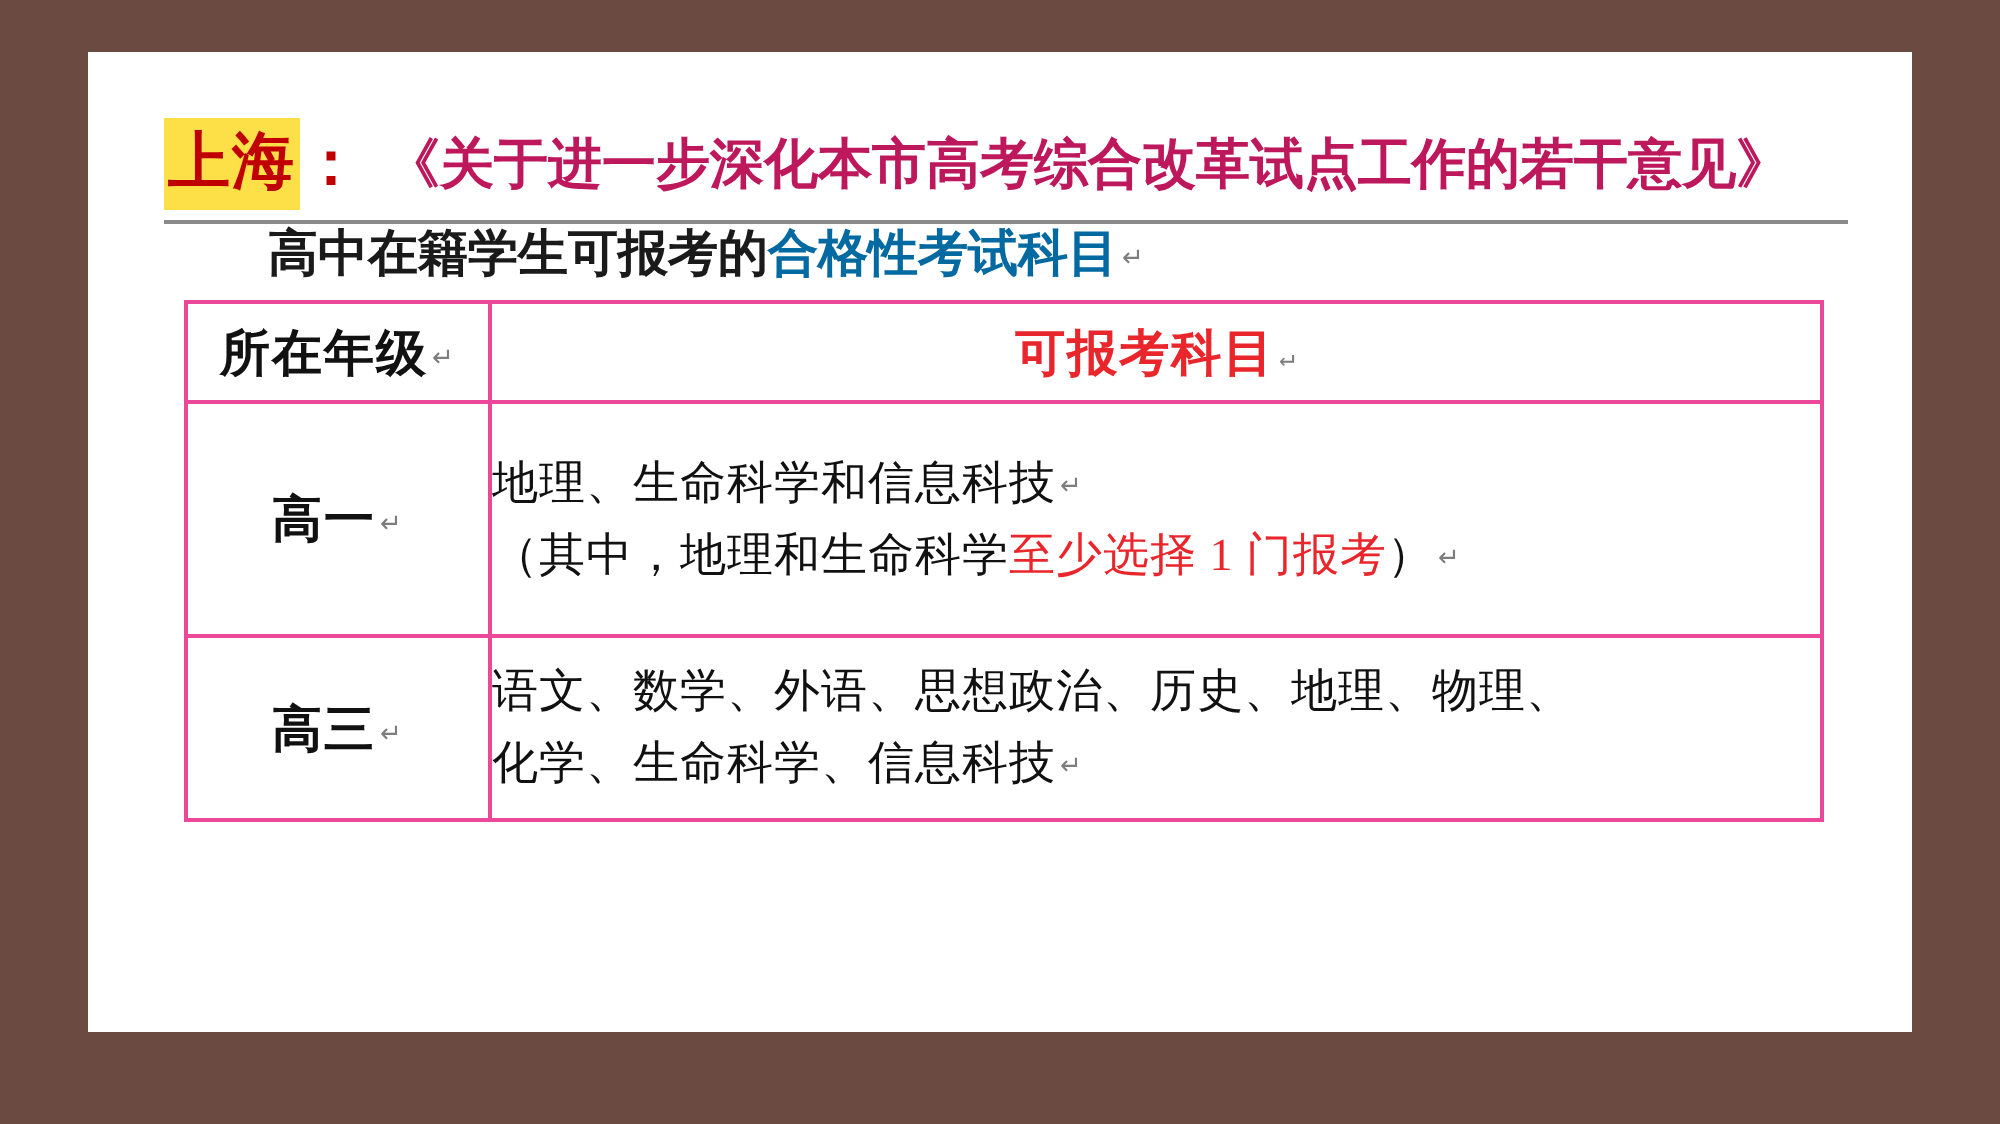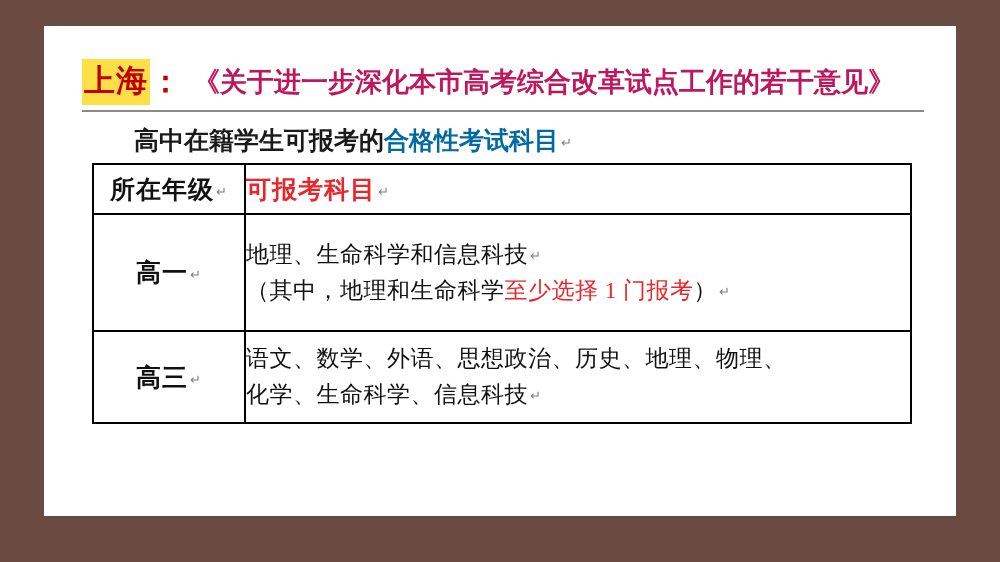--- a/index.html
+++ b/index.html
@@ -64,21 +64,21 @@
     position: absolute;
     left: 38px;
     top: 84px;
     width: 842px;
     height: 2px;
     background: #8a8a8a;
   }
   .doc-area {
     position: absolute;
     left: 38px;
-    top: 93px;
+    top: 80px;
     width: 842px;
     height: 380px;
   }
   .doc-heading {
     display: flex;
     align-items: baseline;
     font-family: "Liberation Serif", serif;
     font-size: 25px;
     font-weight: bold;
     color: #1a1a1a;
@@ -99,36 +99,36 @@
     top: -2px;
   }
   table.sched {
     border-collapse: collapse;
     width: 820px;
     margin-left: 10px;
     table-layout: fixed;
     background: #fff;
   }
   table.sched td {
-    border: 2px solid #000000;
+    border: 2px solid #ec4899;
     vertical-align: middle;
     padding: 0;
   }
   td.grade-cell {
     width: 150px;
     text-align: center;
     font-family: "Liberation Serif", serif;
     font-size: 25px;
     font-weight: bold;
     color: #111;
     letter-spacing: 1px;
   }
   td.head-cell {
-    text-align: left;
-    font-family: Liberation Serif, serif;
+    text-align: center;
+    font-family: Liberation Mono, monospace;
     font-size: 25px;
     font-weight: bold;
     color: #e8262b;
     height: 48px;
     letter-spacing: 1px;
     border-radius: 13px;
   }
   td.subj-cell {
     font-family: "Liberation Serif", serif;
     font-size: 23px;

